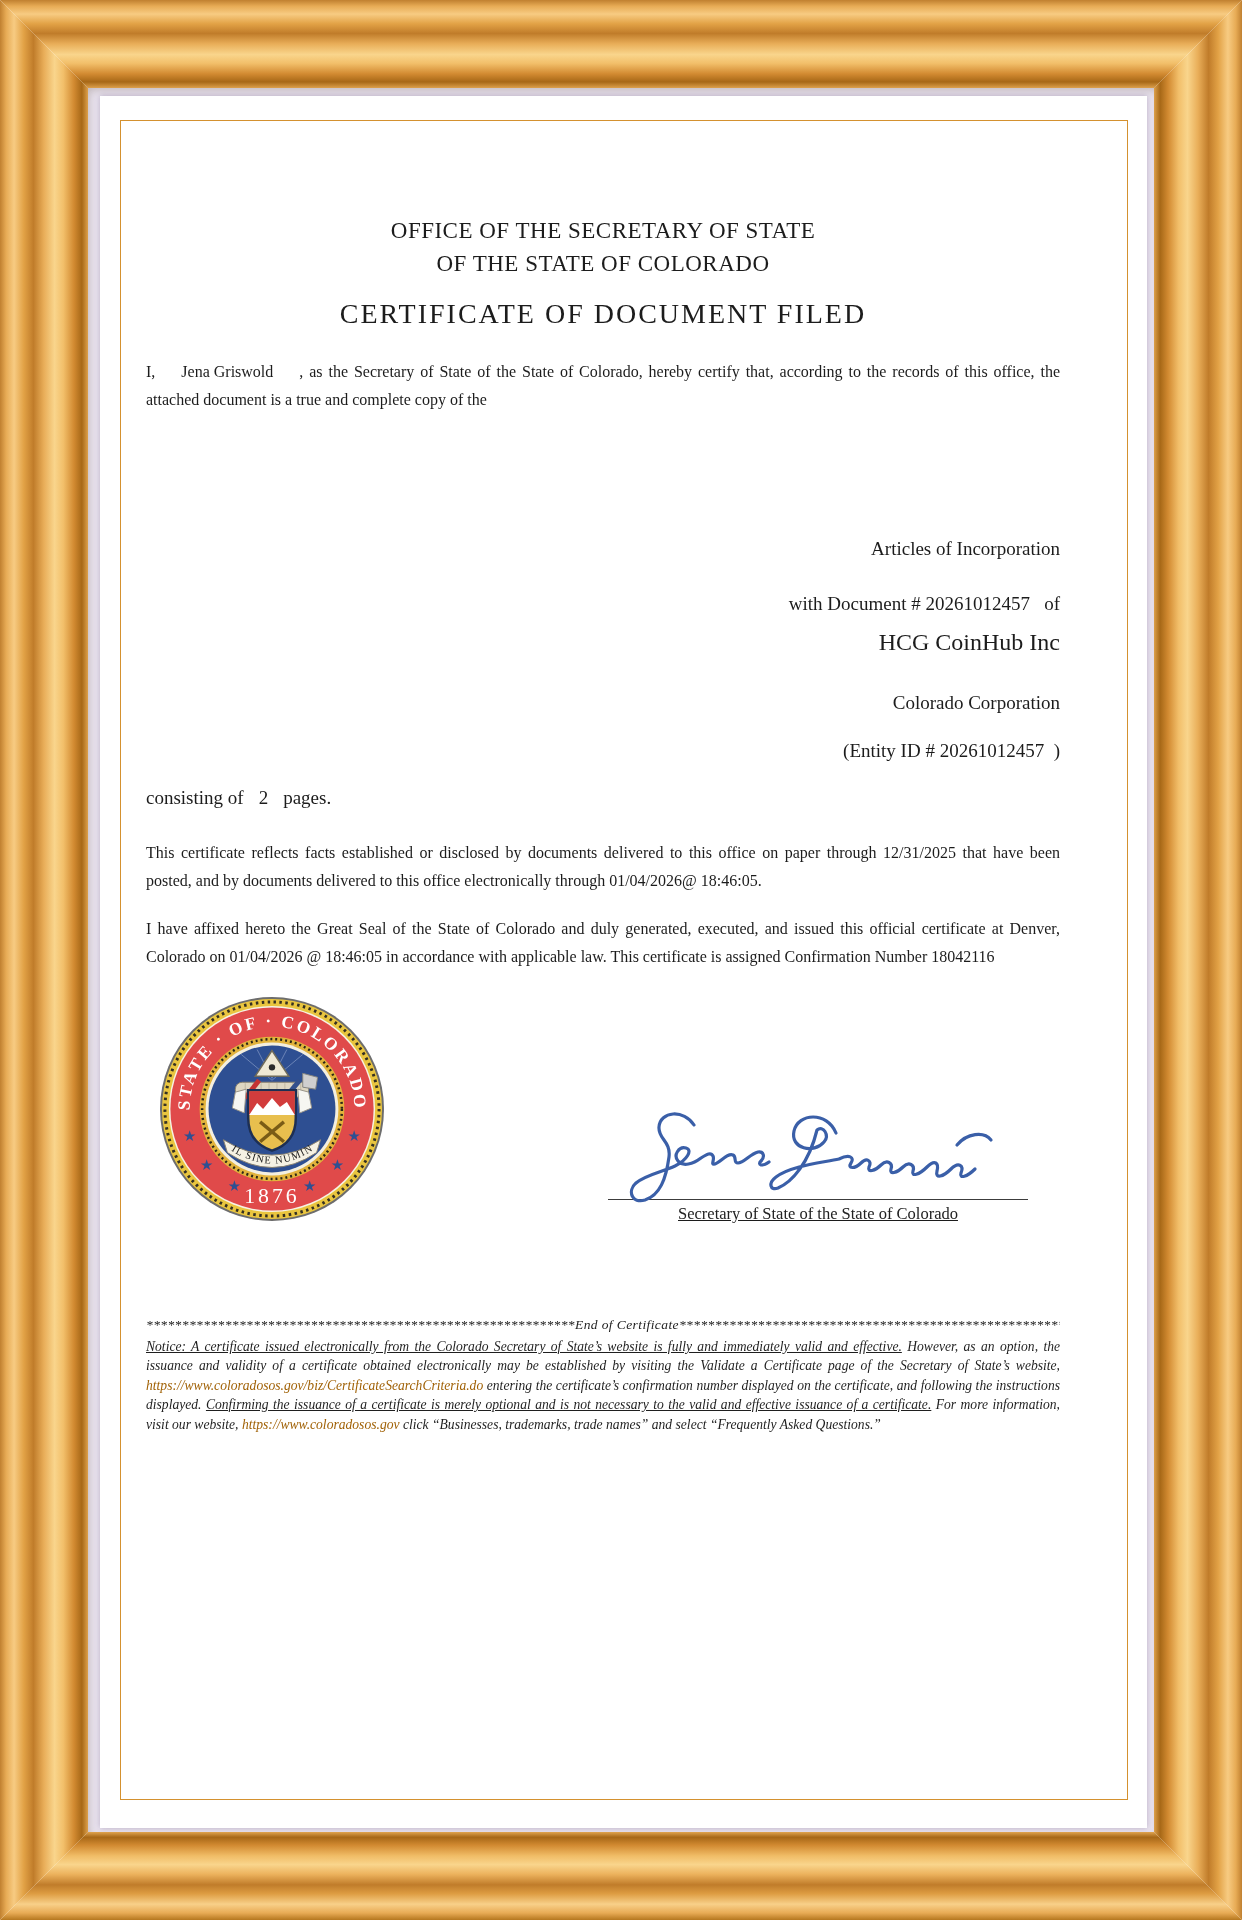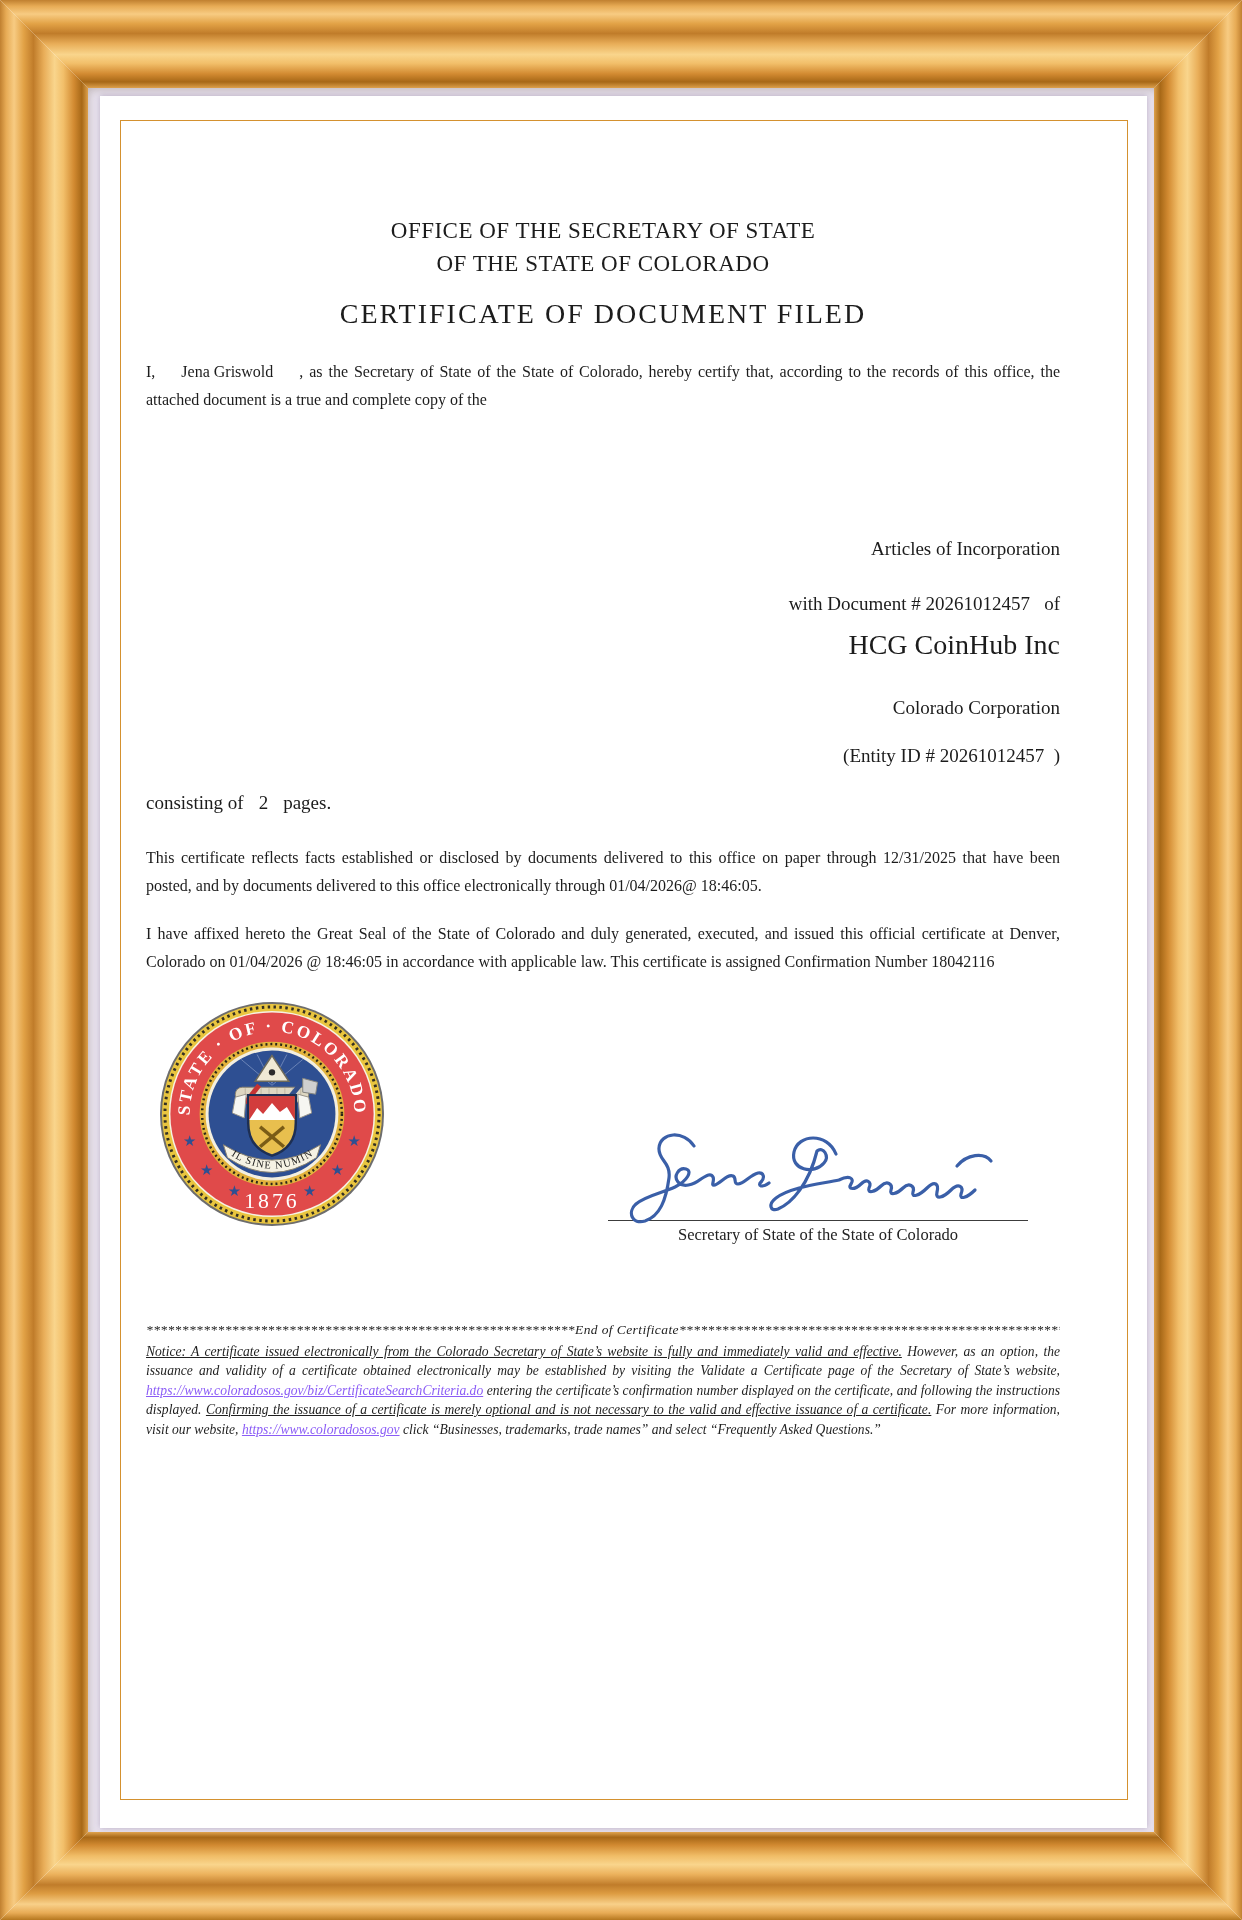--- a/index.html
+++ b/index.html
@@ -31,41 +31,41 @@
   .content{position:absolute;left:46px;top:0;width:914px;color:#1c1c1c;}
   .prewrap{white-space:pre-wrap;}
   .center-line{text-align:right;font-size:19px;}
   .header{padding-top:118px;text-align:center;font-size:23px;line-height:33px;letter-spacing:.5px;}
   .cert-title{margin-top:18px;text-align:center;font-size:28px;font-weight:normal;letter-spacing:2px;}
   .para{font-size:16px;line-height:28px;text-align:justify;}
   .para1{margin-top:28px;}
   .name-gap{display:inline-block;margin:0 26px;}
   .doc-type{margin-top:124px;}
   .doc-num{margin-top:33px;}
-  .entity-name{margin-top:14px;font-size:28px;}
+  .entity-name{margin-top:14px;font-size:24px;}
   .entity-type{margin-top:36px;}
   .entity-id{margin-top:26px;}
   .pages-line{margin-top:25px;font-size:19px;}
   .pages-count{display:inline-block;margin:0 15px;}
   .para2{margin-top:30px;}
   .para3{margin-top:20px;}
   
   .seal-sig{position:relative;margin-top:24px;height:286px;}
   .seal{position:absolute;left:12px;top:0;width:228px;height:228px;}
-  .sig-block{position:absolute;left:462px;top:124px;width:420px;}
+  .sig-block{position:absolute;left:462px;top:108px;width:420px;text-decoration:underline;}
   .sig-svg{width:420px;height:104px;display:block;}
   .sig-rule{border-top:1.6px solid #3c3c3c;margin-top:-8px;}
   .sig-caption{text-align:center;font-size:16.5px;margin-top:4px;color:#222;}
   
   .endline{margin-top:36px;font-size:13.5px;font-style:italic;white-space:nowrap;
     overflow:hidden;letter-spacing:.4px;color:#222;}
   .notice{margin-top:4px;font-size:13.6px;font-style:italic;line-height:19.4px;
     text-align:justify;color:#1f1f1f;}
   .s-u{text-decoration:underline;margin-top:44px;}
-  .s-link{color:#8b5cf6;text-decoration:underline;}
+  .s-link{color:#a16207;}
   .s-plain{}
 </style>
 </head>
 <body>
 
 <div class="frame-strip frame-top"></div>
 <div class="frame-strip frame-bottom"></div>
 <div class="frame-strip frame-left"></div>
 <div class="frame-strip frame-right"></div>
 <div class="mat"></div>

